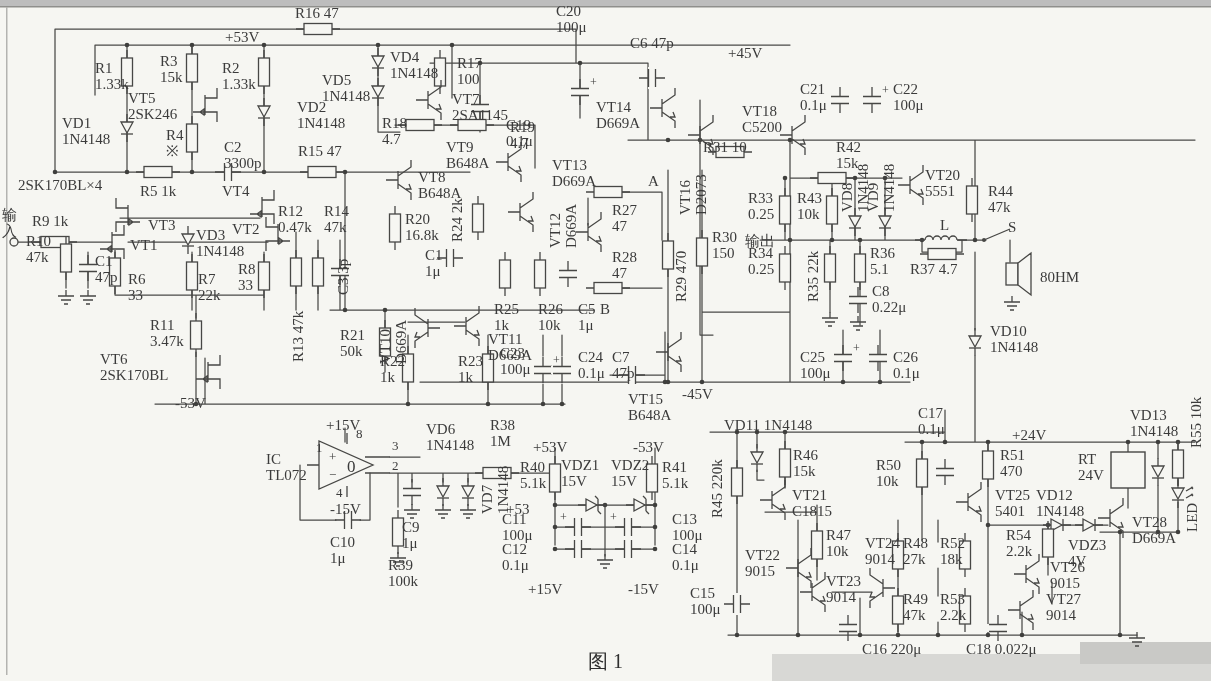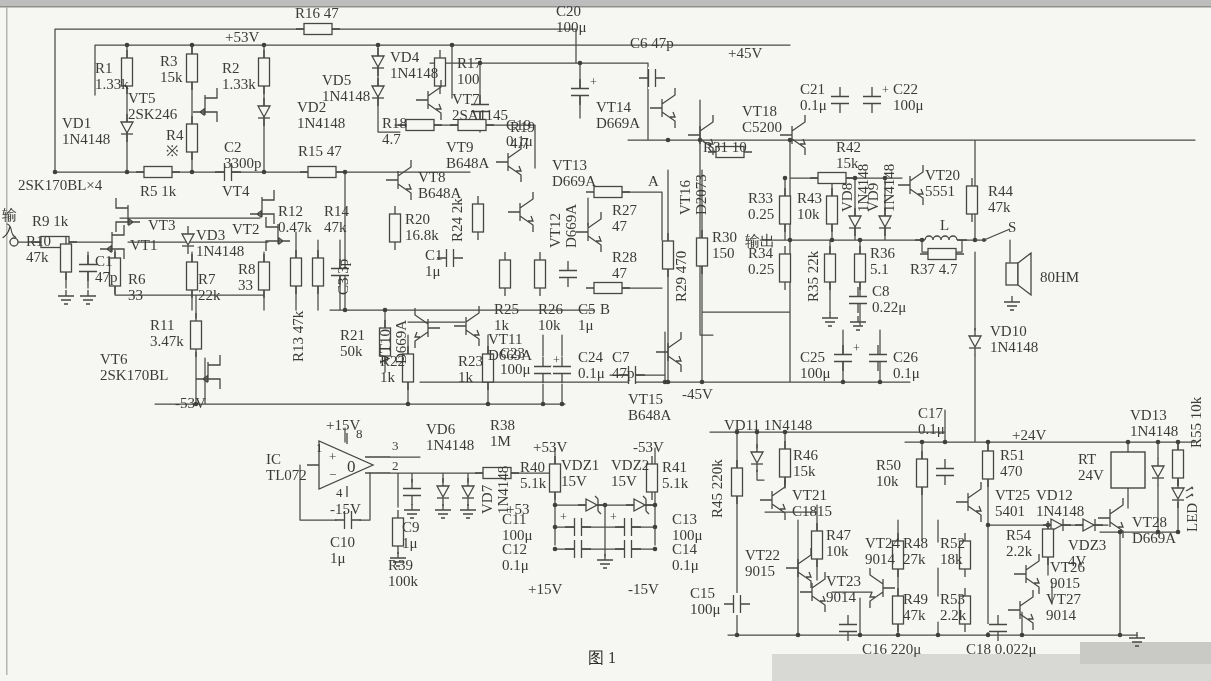--- a/index.html
+++ b/index.html
@@ -1,19 +1,19 @@
 <!DOCTYPE html>
 <html><head>
 <meta charset="utf-8">
 <style>
   html,body{margin:0;padding:0;background:#e9e9e6;}
   #stage{position:relative;width:1211px;height:681px;background:#f6f6f2;overflow:hidden;
          font-family:"Liberation Serif","DejaVu Serif",serif;}
   #schem{position:absolute;left:0;top:0;}
-  #caption{position:absolute;left:588px;top:648px;font-size:16px;color:#2f2f2f;
+  #caption{position:absolute;left:588px;top:648px;font-size:20px;color:#2f2f2f;
            font-family:"Liberation Serif","DejaVu Serif",serif;}
   svg text{font-family:"Liberation Serif","DejaVu Serif",serif;fill:#3b3b3b;}
 </style>
 </head>
 <body>
 
 <div id="stage">
   <svg id="schem" width="1211" height="681" viewBox="0 0 1211 681">
 
     <g>

